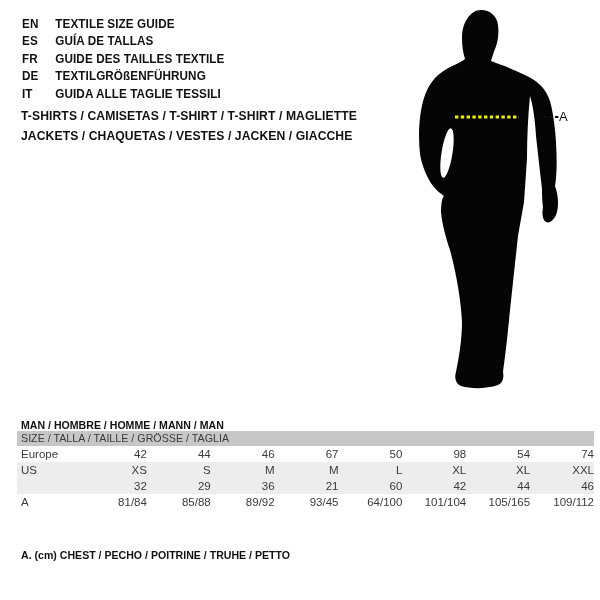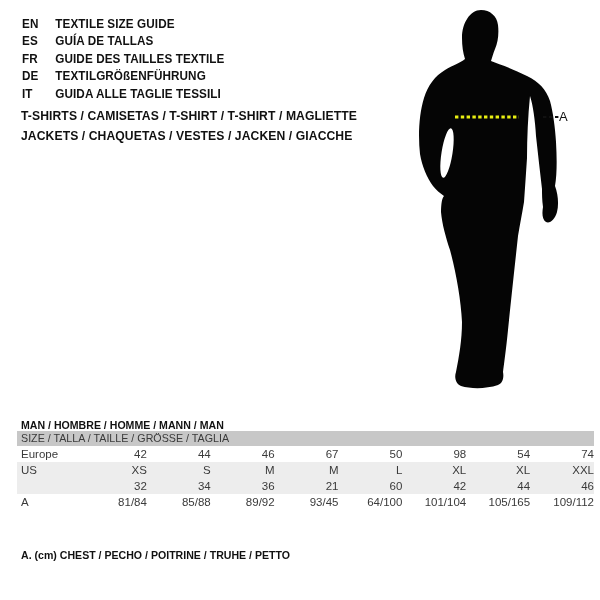--- a/index.html
+++ b/index.html
@@ -141,21 +141,21 @@
       <span class="cell">M</span>
       <span class="cell">L</span>
       <span class="cell">XL</span>
       <span class="cell">XL</span>
       <span class="cell">XXL</span>
     </div>
 
     <div class="trow band">
       <span class="row-label"></span>
       <span class="cell">32</span>
-      <span class="cell">34</span>
+      <span class="cell">29</span>
       <span class="cell">36</span>
       <span class="cell">21</span>
       <span class="cell">60</span>
       <span class="cell">42</span>
       <span class="cell">44</span>
       <span class="cell">46</span>
     </div>
 
     <div class="trow">
       <span class="row-label">A</span>

